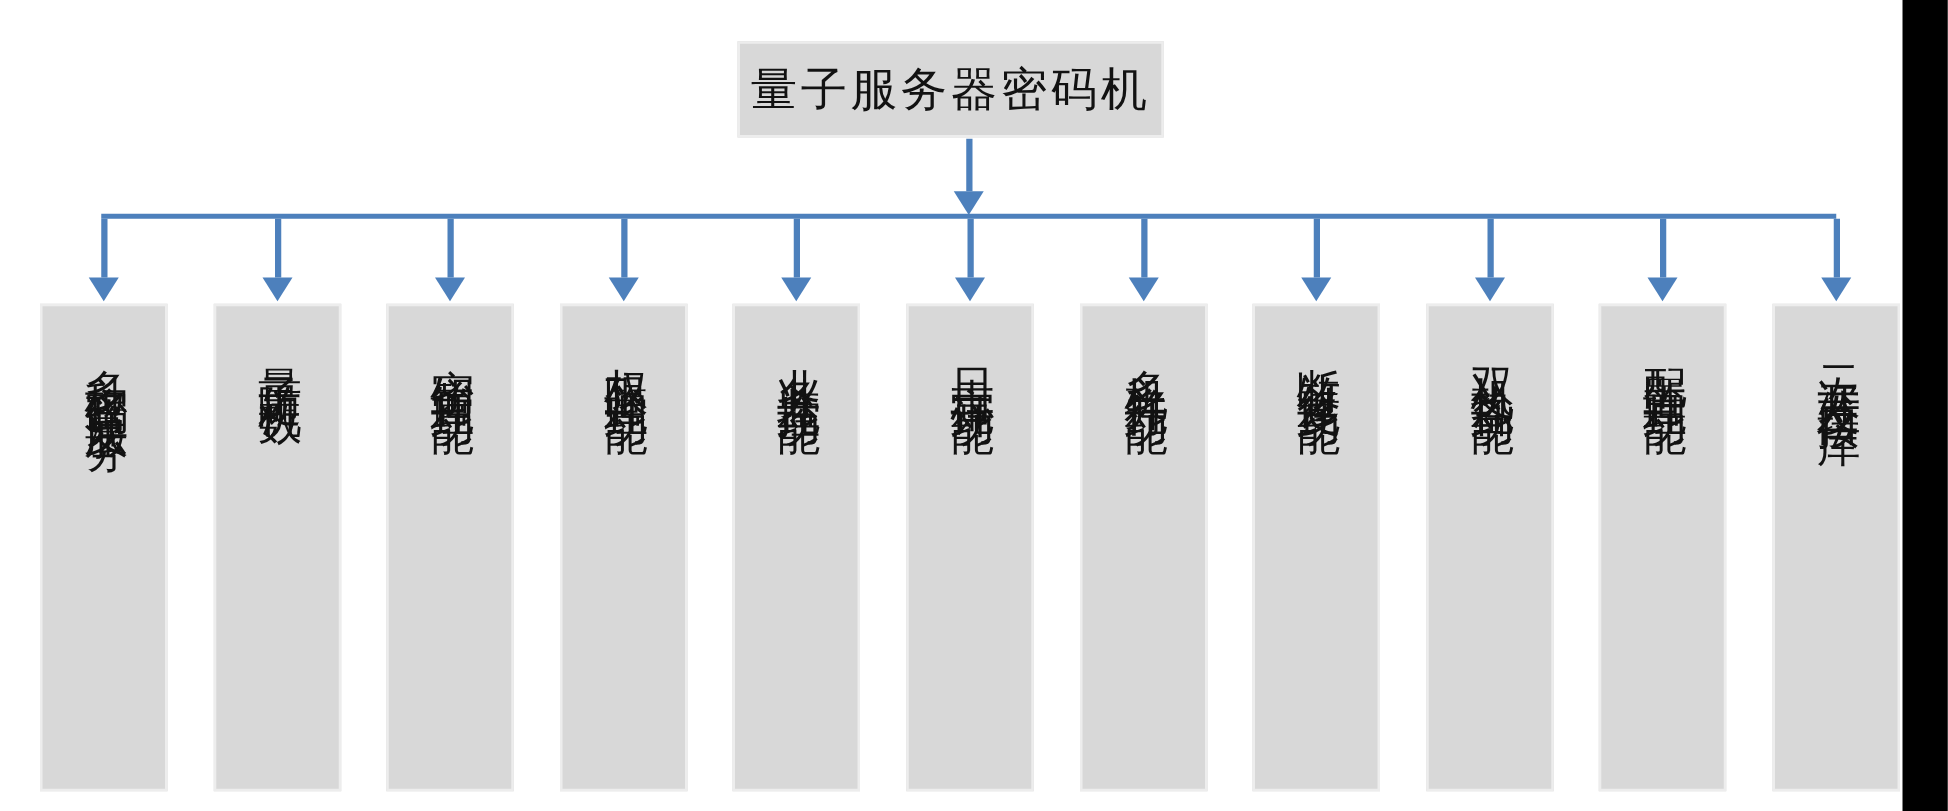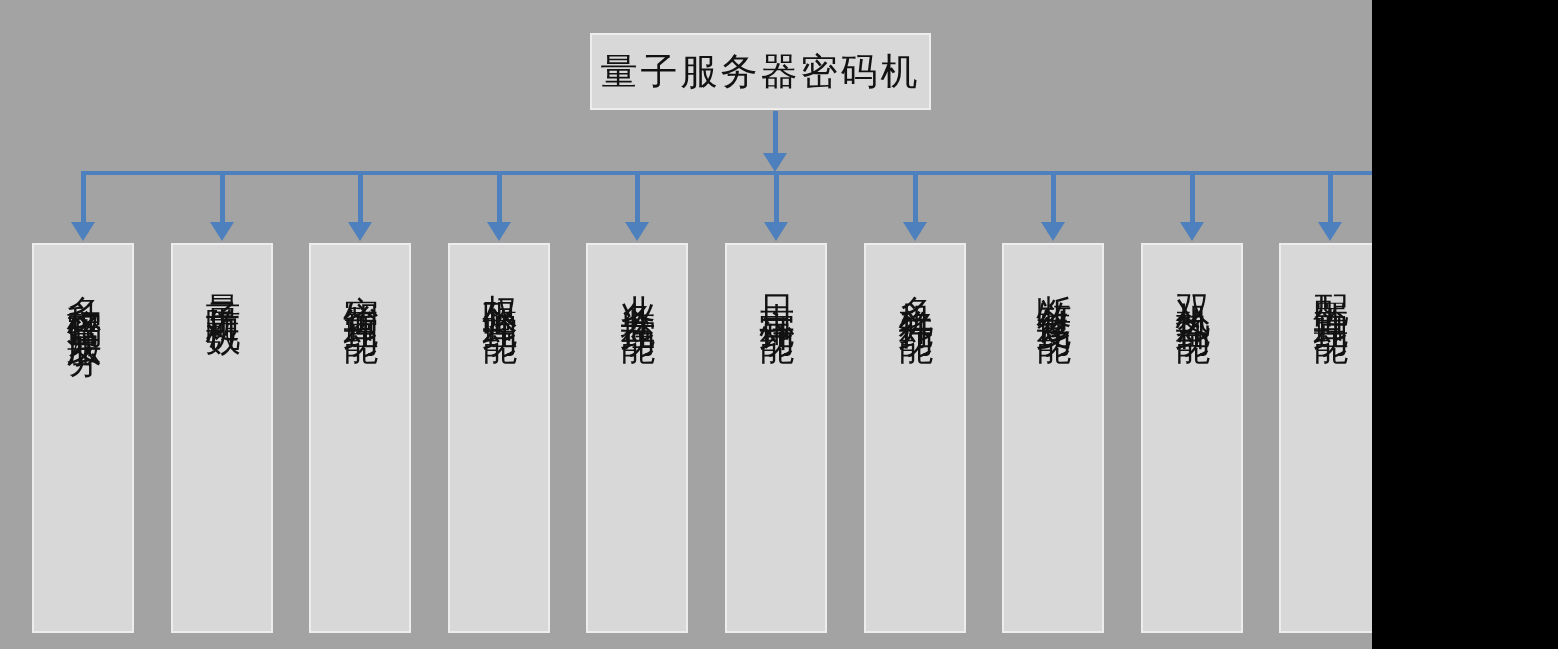--- a/index.html
+++ b/index.html
@@ -1,21 +1,21 @@
 <!DOCTYPE html>
 <html><head>
 <meta charset="utf-8">
 <style>
   * { margin: 0; padding: 0; box-sizing: border-box; }
   html, body { background: #000; }
   .stage {
     position: relative;
-    width: 1372px;
+    width: 1522px;
     height: 649px;
-    background: #a3a3a3;
+    background: #ffffff;
     overflow: hidden;
     font-family: "DejaVu Serif", "Liberation Serif", serif;
   }
   .root-box {
     position: absolute;
     left: 590px;
     top: 33px;
     width: 341px;
     height: 77px;
     background: #d8d8d8;

